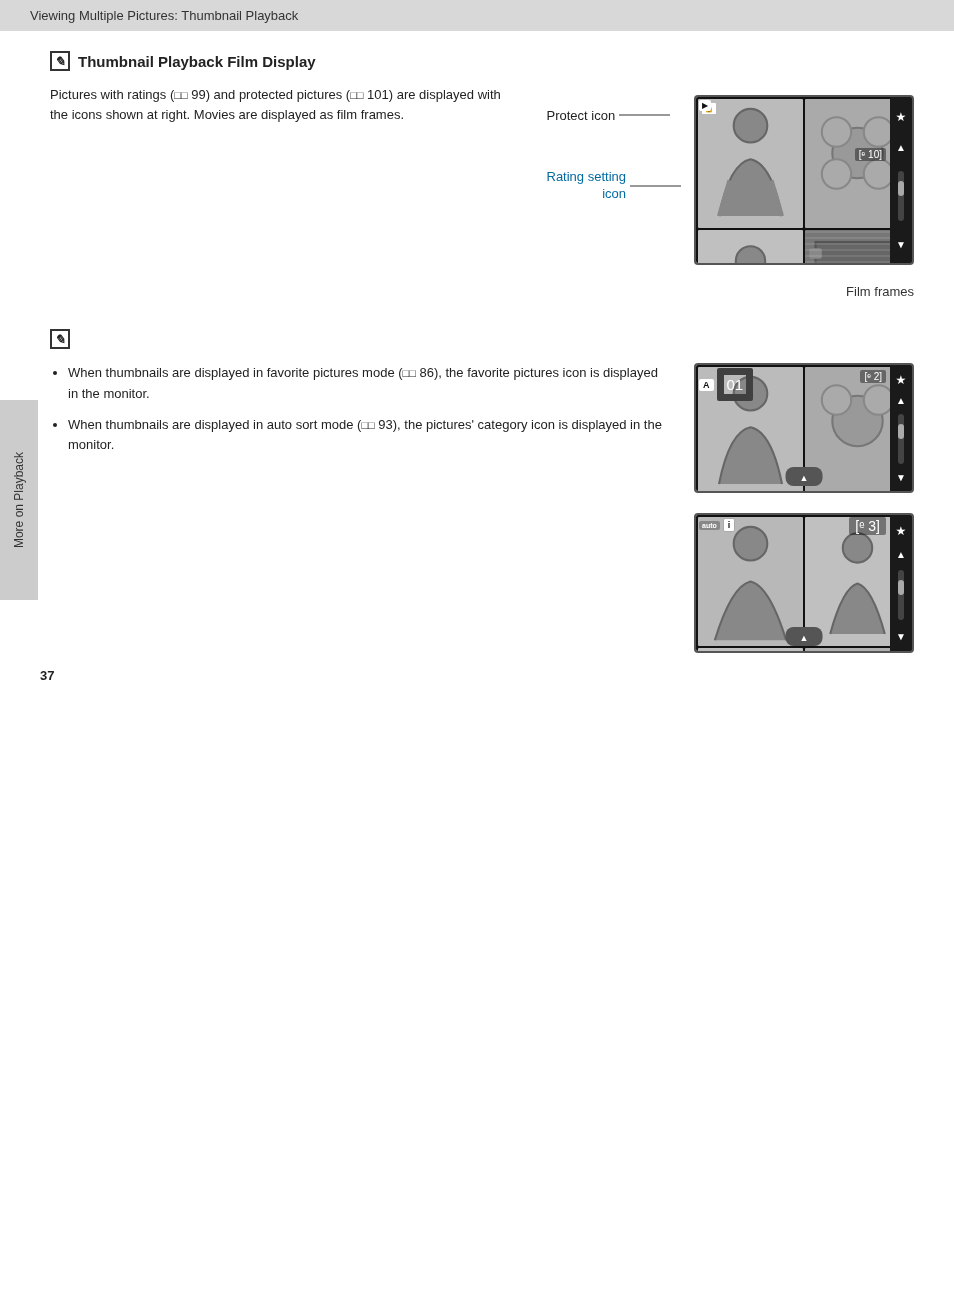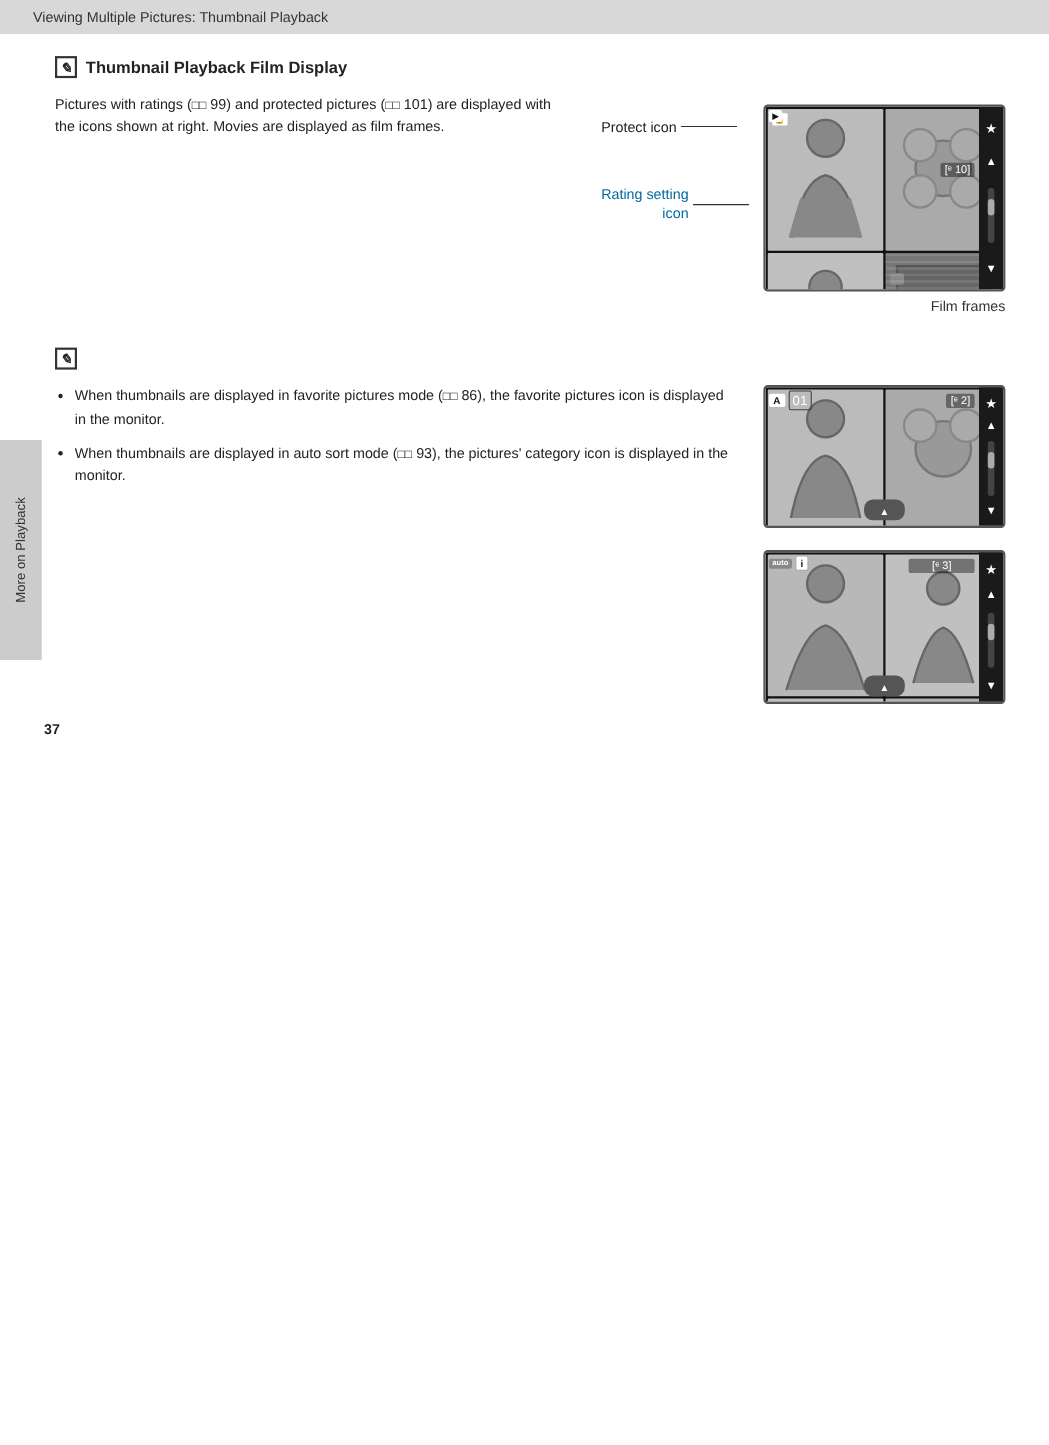--- a/index.html
+++ b/index.html
@@ -315,21 +315,21 @@
             </div>
 
             <div style="position:absolute;top:3px;left:3px;display:flex;align-items:center;gap:4px;z-index:10;">
               <span style="background:#fff;color:#111;font-size:8px;padding:1px 3px;border-radius:2px;">▶</span>
             </div>
             <div style="position:absolute;top:3px;right:26px;display:flex;align-items:center;gap:4px;z-index:10;margin-top:48px;">
               <span style="font-size:10px;color:#fff;background:rgba(0,0,0,0.4);padding:1px 4px;border-radius:2px;">[ᵉ 10]</span>
             </div>
           </div>
 
-          <div style="text-align:right;margin-top:6px;font-size:13px;color:#333;">
+          <div style="text-align:right;margin-top:19px;font-size:13px;color:#333;">
             <span>Film frames</span>
           </div>
         </div>
       </div>
     </div>
   </div>
 
   <div class="section-block second-section">
     <div class="section-title">
       <span class="note-icon">✎</span>
@@ -379,21 +379,21 @@
               <div class="lcd-sidebar">
                 <span class="lcd-star">★</span>
                 <span class="lcd-arrow-up">▲</span>
                 <div class="lcd-scroll-bar"></div>
                 <span class="lcd-arrow-down">▼</span>
               </div>
             </div>
 
             <div style="position:absolute;top:3px;left:3px;display:flex;align-items:center;gap:3px;z-index:10;">
               <span style="background:#fff;color:#111;font-size:9px;padding:1px 4px;border-radius:2px;font-weight:bold;">A</span>
-              <span style="border:1px solid #404040;color:#fff;font-size:12px;padding:1px 3px;border-radius:2px;">01</span>
+              <span style="border:7px solid #404040;color:#fff;font-size:15px;padding:1px 3px;border-radius:2px;">01</span>
             </div>
             <div style="position:absolute;top:3px;right:26px;z-index:10;text-align:center;">
               <span style="font-size:10px;color:#fff;background:rgba(0,0,0,0.4);padding:1px 4px;border-radius:2px;">[ᵉ 2]</span>
             </div>
 
             <div style="position:absolute;bottom:5px;left:50%;transform:translateX(-50%);background:#555;border-radius:8px;padding:2px 14px;">
               <span style="color:#fff;font-size:9px;">▲</span>
             </div>
           </div>
         </div>
@@ -428,21 +428,21 @@
                 <div class="lcd-scroll-bar"></div>
                 <span class="lcd-arrow-down">▼</span>
               </div>
             </div>
 
             <div style="position:absolute;top:3px;left:3px;display:flex;align-items:center;gap:3px;z-index:10;">
               <span style="background:#888;color:#fff;font-size:7px;padding:1px 3px;border-radius:2px;font-weight:bold;">auto</span>
               <span style="background:#fff;color:#111;font-size:9px;padding:1px 4px;border-radius:2px;font-weight:bold;border:1px solid #aaa;">i</span>
             </div>
             <div style="position:absolute;top:3px;right:26px;z-index:10;">
-              <span style="font-size:10px;color:#fff;background:rgba(0,0,0,0.4);padding:1px 21px;border-radius:2px;">[ᵉ 3]</span>
+              <span style="font-size:14px;color:#fff;background:rgba(0,0,0,0.4);padding:1px 6px;border-radius:2px;">[ᵉ 3]</span>
             </div>
 
             <div style="position:absolute;bottom:5px;left:50%;transform:translateX(-50%);background:#555;border-radius:8px;padding:2px 14px;">
               <span style="color:#fff;font-size:9px;">▲</span>
             </div>
           </div>
         </div>
 
       </div>
     </div>

